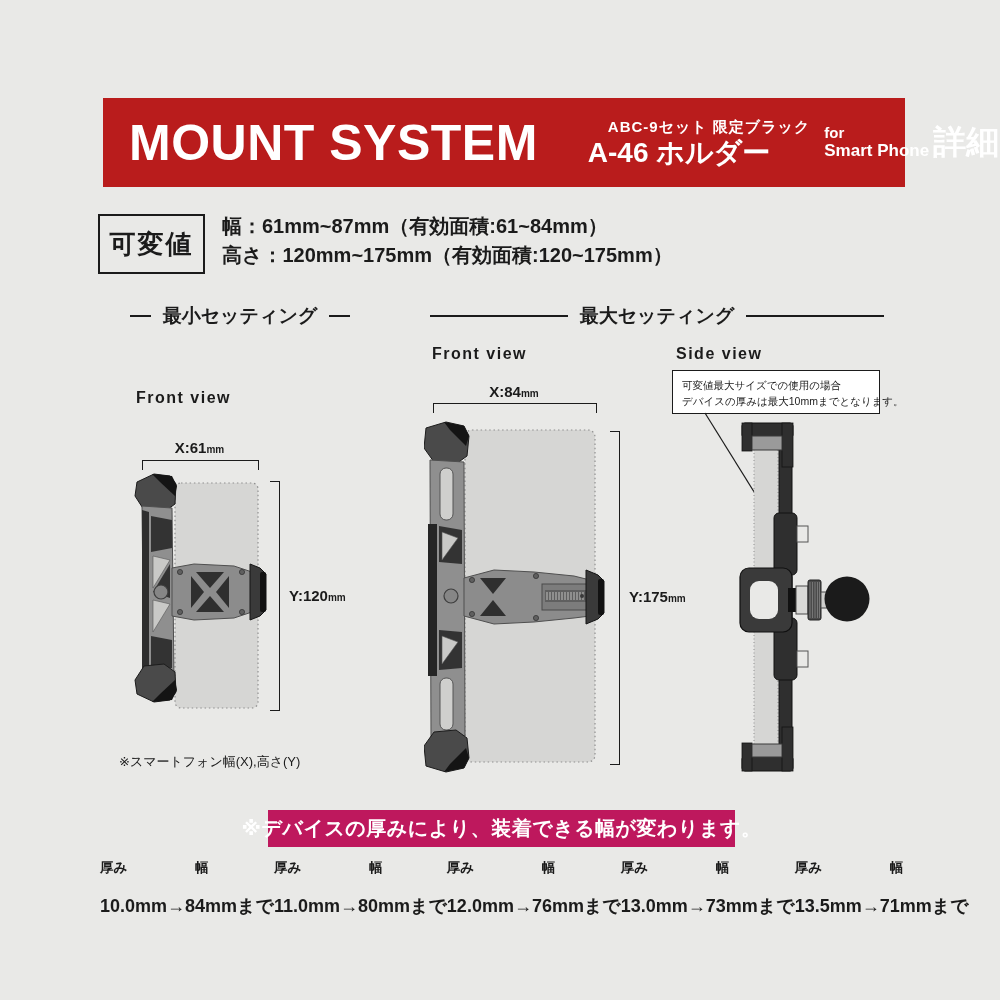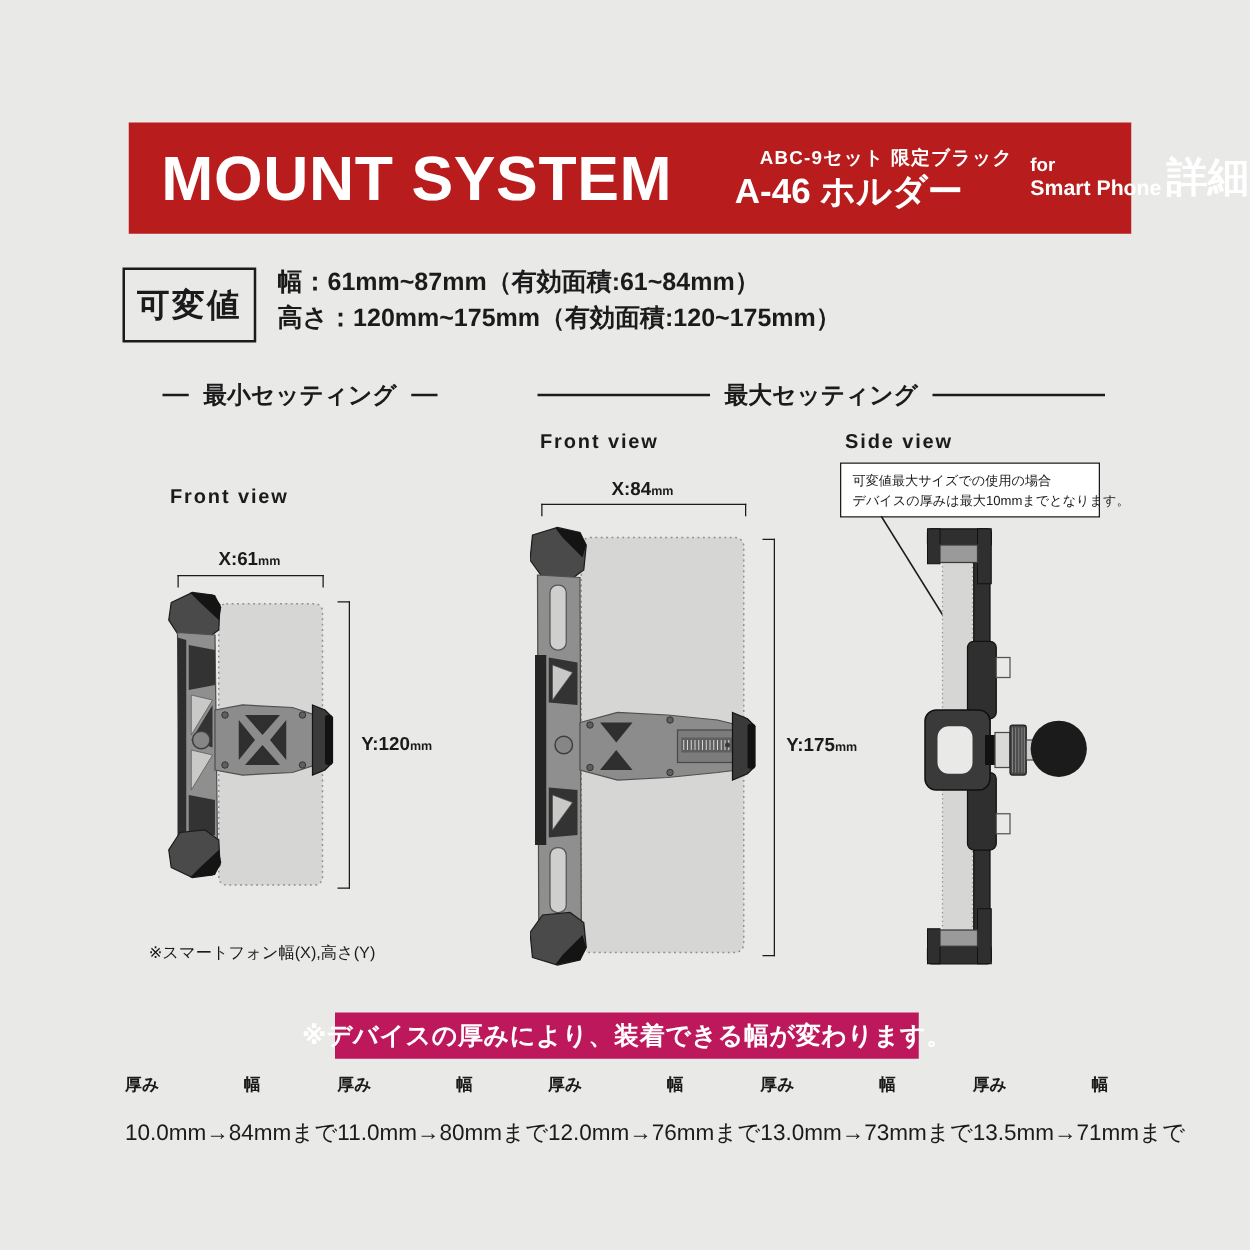--- a/index.html
+++ b/index.html
@@ -43,21 +43,21 @@
   .footnote{font-size:13px;white-space:nowrap;}
 
   
   .banner{left:268px;top:810px;width:467px;height:37px;background:#be185d;color:#fff;display:flex;align-items:center;justify-content:center;font-size:20px;font-weight:800;letter-spacing:.5px;white-space:nowrap;}
 
   
   .ttable{left:100px;top:861px;width:815px;display:flex;justify-content:space-between;align-items:flex-start;}
   .tgroup{line-height:1;}
   .thead{display:flex;font-size:13.5px;font-weight:700;margin-bottom:22px;}
   .thead .h1{width:95px;}
-  .tval{font-size:18px;font-weight:400;white-space:nowrap;}
+  .tval{font-size:18px;font-weight:700;white-space:nowrap;}
   .tsep{width:1.3px;height:26px;background:#4a4a4a;margin-top:12px;}
 </style>
 </head>
 <body>
 
 <div class="canvas">
 
   <div class="abs topbar">
     <div class="title">MOUNT SYSTEM</div>
     <div class="sub-block">

